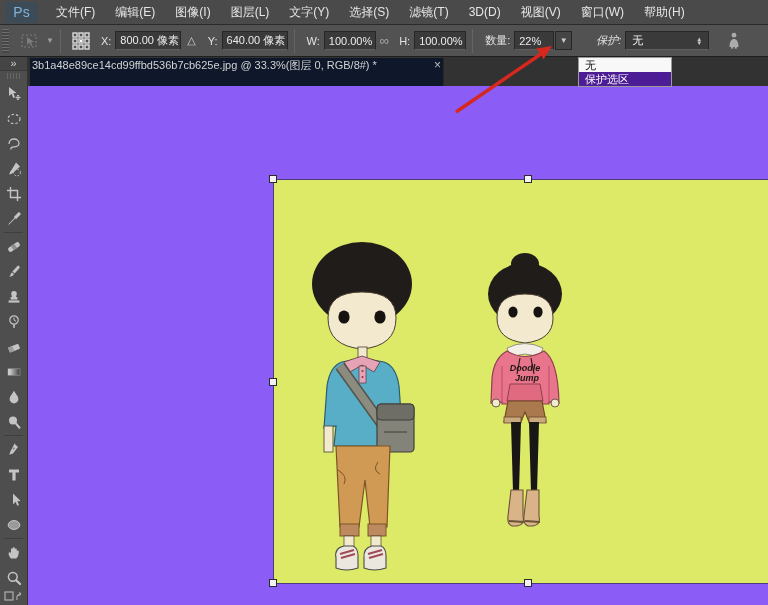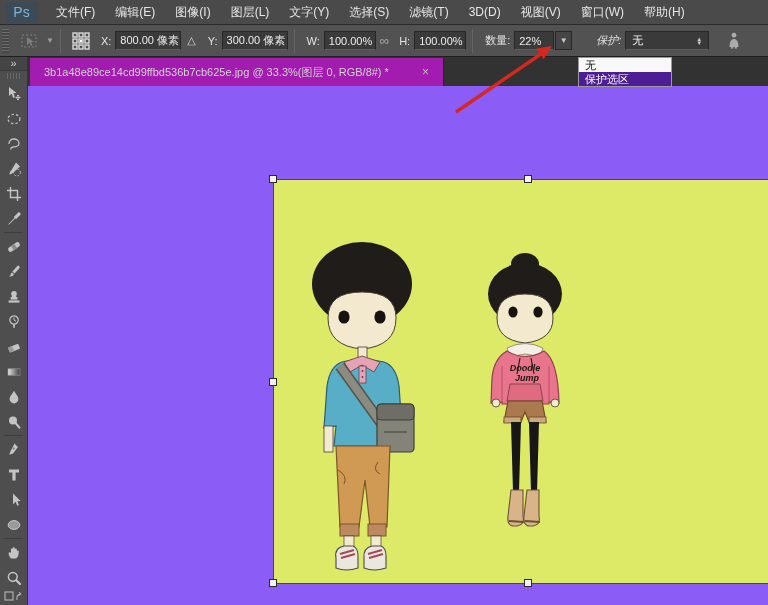--- a/index.html
+++ b/index.html
@@ -35,22 +35,22 @@
             font-size:8px; display:flex; align-items:center; justify-content:center; margin-left:1px; }
   .protect-select { width:84px; height:19px; background:#3a3a3a; border:1px solid #272727;
                     border-bottom-color:#5e5e5e; display:flex; align-items:center; padding:0 6px;
                     color:#ececec; font-size:11px; }
   .protect-select .updown { margin-left:auto; display:flex; flex-direction:column; line-height:4px;
                             font-size:6px; color:#c9c9c9; }
   .skin-btn { margin-left:18px; background:none; border:none; display:flex; }
 
   
   .tabbar { position:absolute; left:28px; top:57px; width:740px; height:29px; background:#323232; }
-  .doc-tab { position:absolute; left:2px; top:1px; width:414px; height:28px; background:#a21caf;
-             border-right:1px solid #262626; display:flex; align-items:center; padding:0 14px; }
+  .doc-tab { position:absolute; left:2px; top:1px; width:414px; height:28px; background:#0f172a;
+             border-right:1px solid #262626; display:flex; padding:0 2px; }
   .doc-tab .title { color:#d2d2d2; font-size:11px; white-space:nowrap; overflow:hidden; flex:1; }
   .tab-close { color:#bdbdbd; font-size:12px; margin-left:6px; cursor:default; }
 
   
   .toolbar { position:absolute; left:0; top:57px; width:28px; height:548px; background:#4e4e4e;
              border-right:1px solid #333; }
   .tb-collapse { color:#cfcfcf; font-size:11px; text-align:center; height:14px; line-height:13px;
                  background:#454545; border-bottom:1px solid #3a3a3a; }
   .tb-grip { height:6px; background:repeating-linear-gradient(to right,#666 0 1px,#4e4e4e 1px 3px);
              margin:2px 7px; }
@@ -120,21 +120,21 @@
         <rect x="9" y="9" width="2" height="2" fill="#fff"></rect>
       </svg>
     </div>
     <span class="opt-label">X:</span>
     <div class="field f-xy">
         <span>800.00 像素</span>
       </div>
     <button class="delta-btn">△</button>
     <span class="opt-label">Y:</span>
     <div class="field f-xy">
-        <span>300.00 像素</span>
+        <span>640.00 像素</span>
       </div>
     <div class="opt-sep"></div>
     <span class="opt-label">W:</span>
     <div class="field f-wh">
         <span>100.00%</span>
       </div>
     <span class="link-sym">∞</span>
     <span class="opt-label">H:</span>
     <div class="field f-wh">
         <span>100.00%</span>

